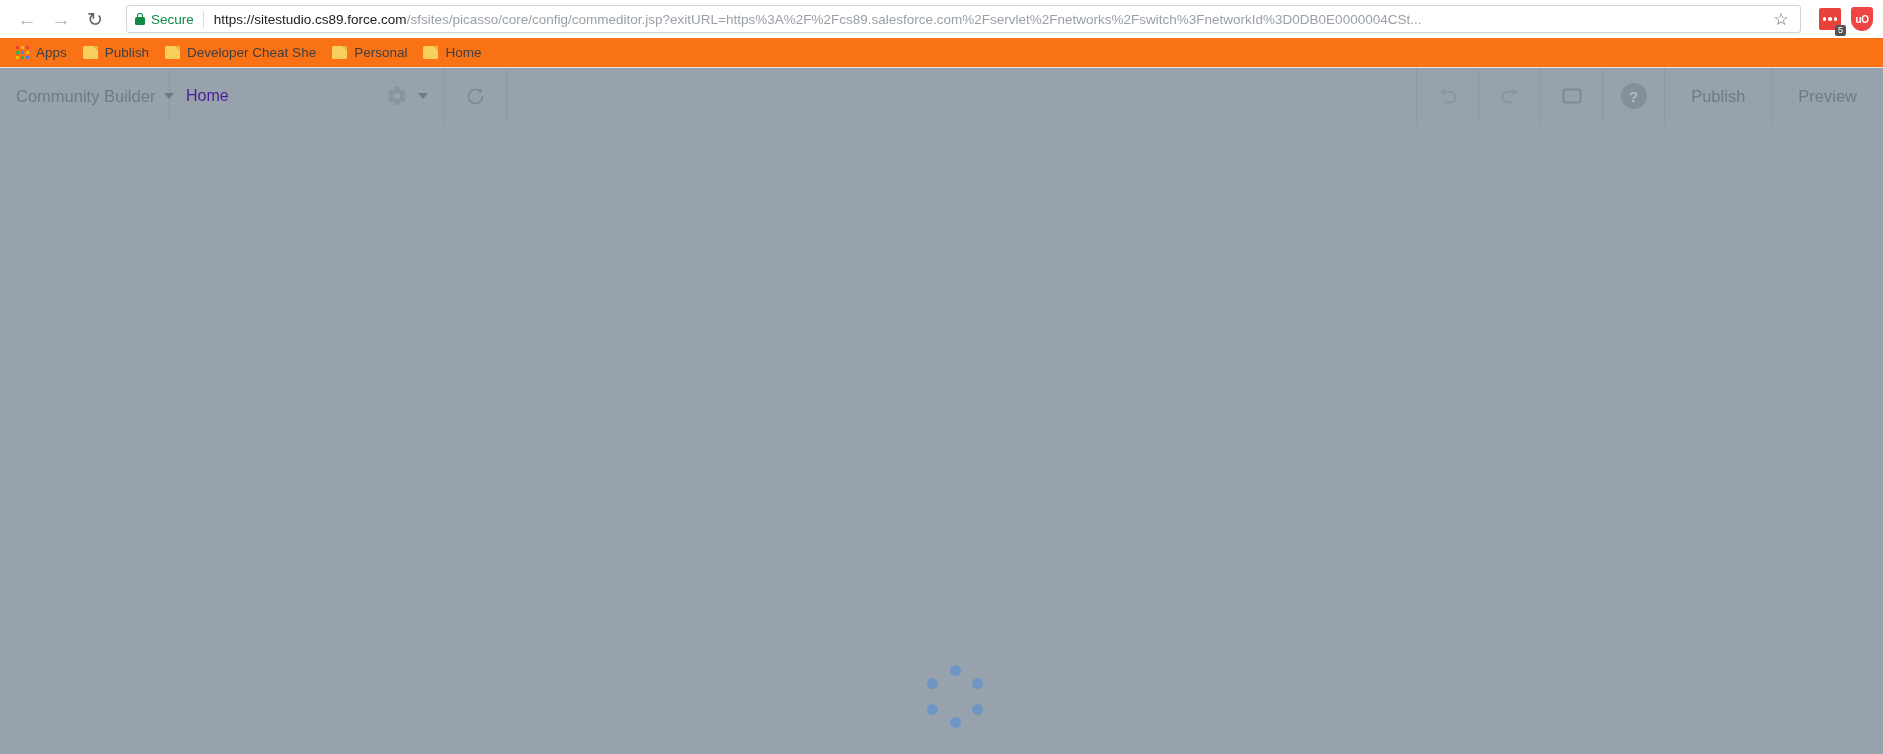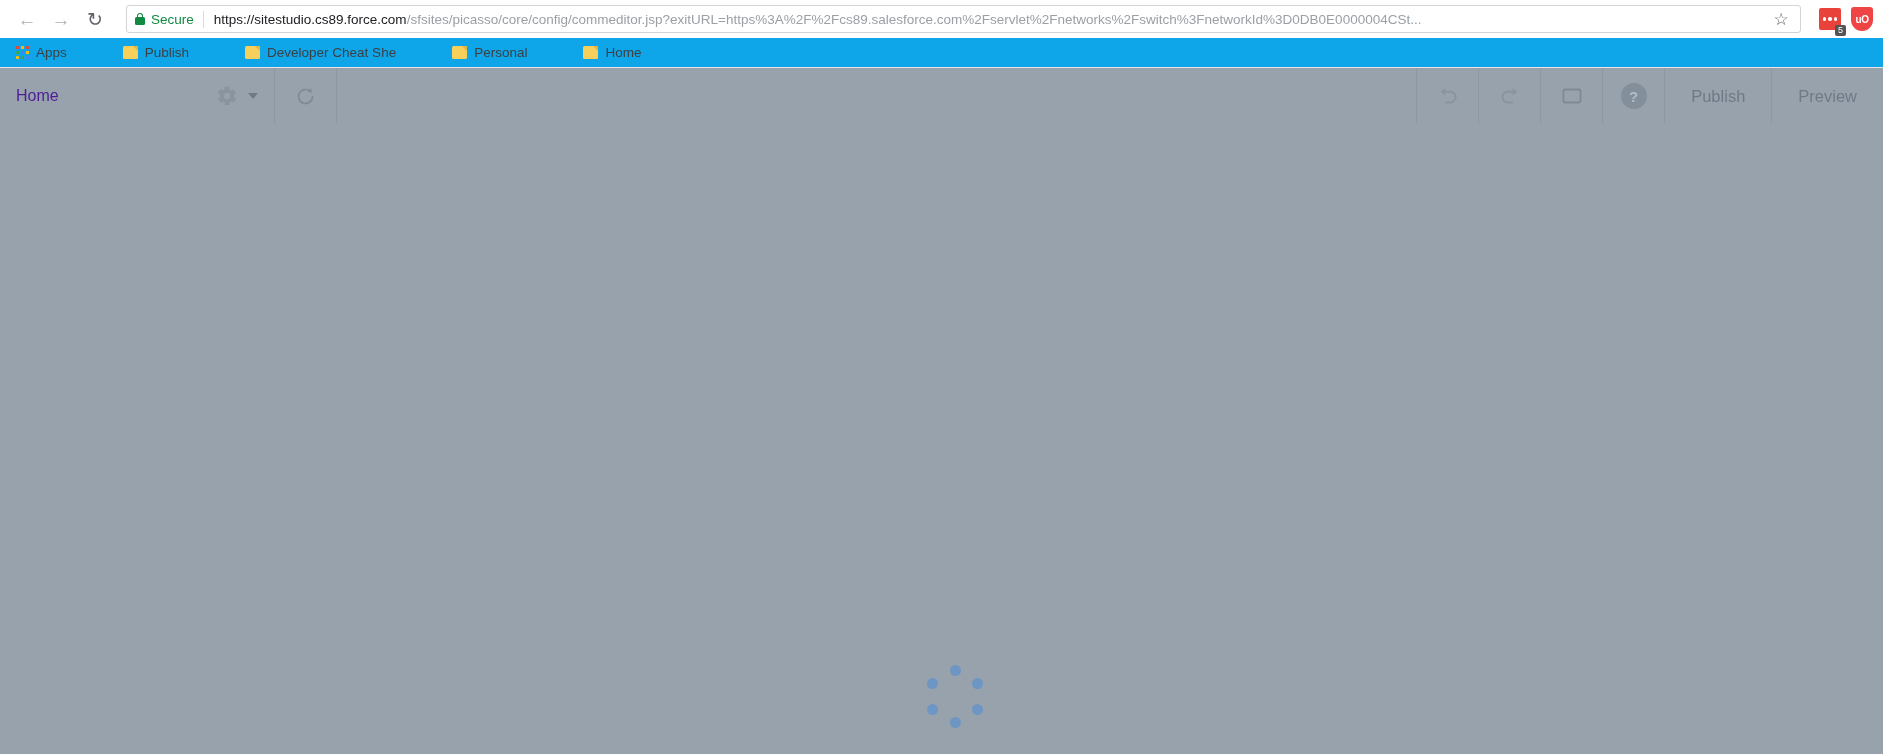--- a/index.html
+++ b/index.html
@@ -162,23 +162,22 @@
     font-weight: bold;
     letter-spacing: -0.5px;
   }
 
   
   .bookmarks-bar {
     height: 30px;
     display: flex;
     align-items: center;
     padding: 0 8px;
-    background: #0ea5e9;
+    background: #f97316;
     border-bottom: 1px solid #e6e6e6;
-    gap: 40px;
   }
 
   .bm-item {
     display: flex;
     align-items: center;
     height: 24px;
     padding: 0 8px;
     border-radius: 3px;
     gap: 7px;
     max-width: 190px;
@@ -469,20 +468,24 @@
       <span class="bm-label">Home</span>
     </div>
 
   </div>
 </div>
 
 <div class="app-shell">
 
   <div class="app-header">
 
+    <div class="hdr-cell hdr-brand">
+      <span>Community Builder</span>
+      <span class="caret-down"></span>
+    </div>
 
     <div class="hdr-cell hdr-page no-border">
       <span>Home</span>
     </div>
 
     <div class="hdr-cell hdr-gear">
       <svg class="gear-svg" viewBox="0 0 24 24">
         <path fill="#8a949f" d="M19.4 13a7.6 7.6 0 000-2l2.1-1.6a.5.5 0 00.1-.6l-2-3.5a.5.5 0 00-.6-.2l-2.5 1a7.3 7.3 0 00-1.7-1L14.5 2a.5.5 0 00-.5-.4h-4a.5.5 0 00-.5.4l-.4 2.6c-.6.2-1.2.6-1.7 1l-2.5-1a.5.5 0 00-.6.2l-2 3.5a.5.5 0 00.1.6L4.6 11a7.6 7.6 0 000 2l-2.1 1.6a.5.5 0 00-.1.6l2 3.5c.1.2.4.3.6.2l2.5-1c.5.4 1.1.8 1.7 1l.4 2.6c0 .2.2.4.5.4h4c.3 0 .5-.2.5-.4l.4-2.6c.6-.2 1.2-.6 1.7-1l2.5 1c.2.1.5 0 .6-.2l2-3.5a.5.5 0 00-.1-.6L19.4 13zM12 15.5A3.5 3.5 0 1115.5 12 3.5 3.5 0 0112 15.5z"></path>
       </svg>
       <span class="caret-down"></span>

